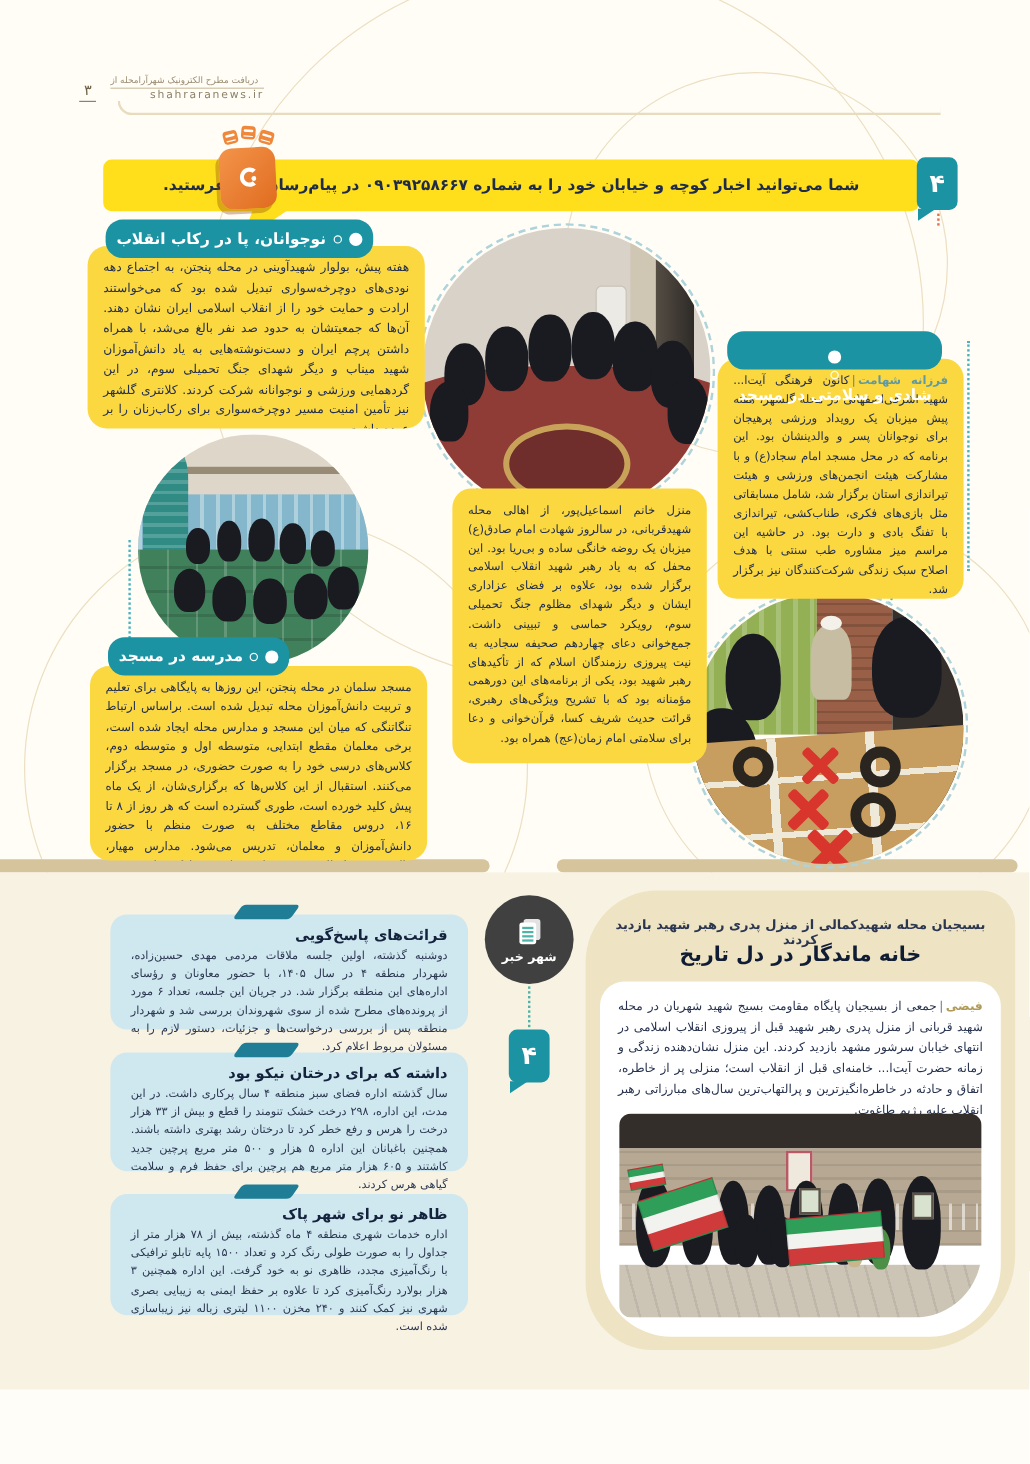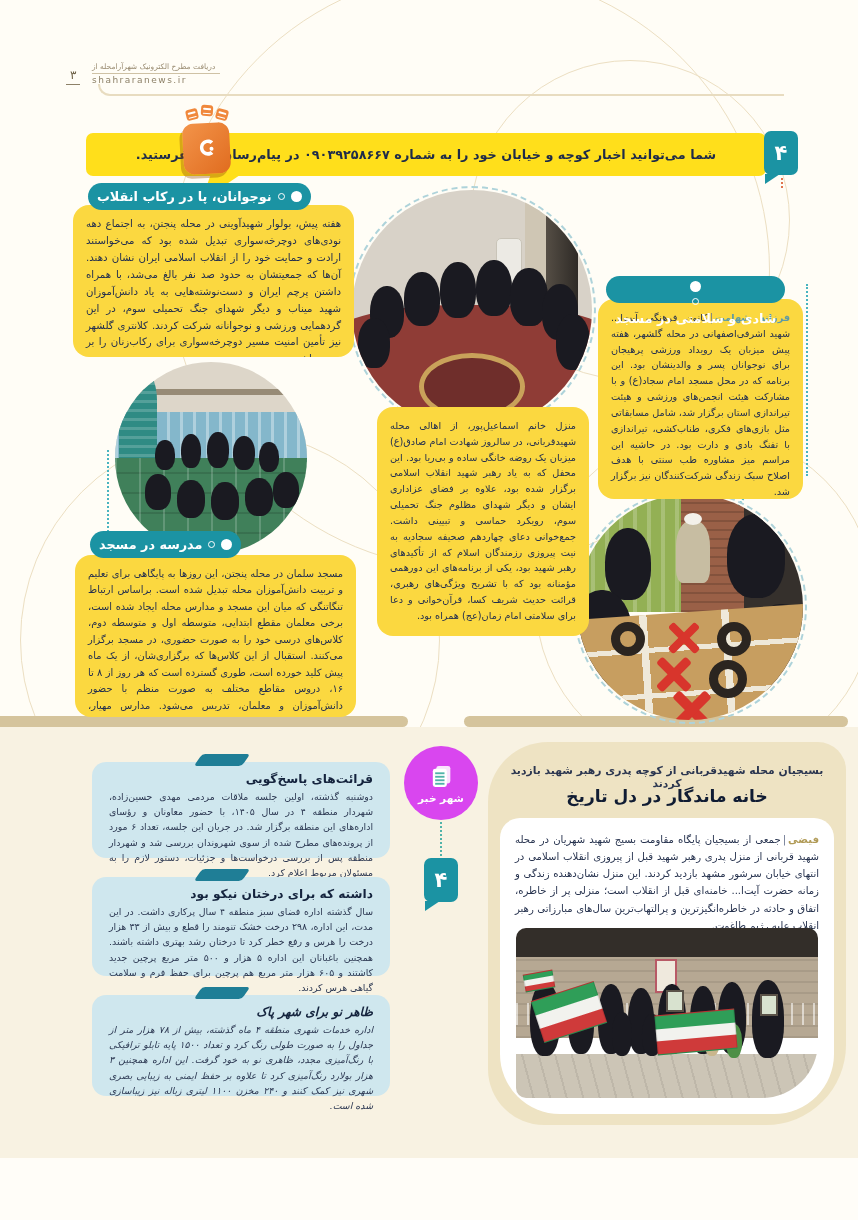--- a/index.html
+++ b/index.html
@@ -6,21 +6,21 @@
   html,body { background:#ffffff; }
   body { font-family:"DejaVu Sans","Liberation Sans",sans-serif; }
   .page { position:relative; width:858px; height:1220px; margin:0 auto; background:#fffdf6; overflow:hidden; direction:rtl; }
 
   
   .ring { position:absolute; border:1.5px solid #ecdfc2; border-radius:50%; pointer-events:none; }
 
   
   .hdr-note { position:absolute; top:62px; left:92px; width:128px; text-align:left; direction:rtl; }
   .hdr-note .l1 { font-size:7.5px; color:#9a8c72; text-align:left; }
-  .hdr-note .l2 { font-size:9px; letter-spacing:1.5px; color:#8d8168; border-top:1px solid #cfc2a5; margin-top:2px; padding-top:1px; direction:ltr; text-align:left; }
+  .hdr-note .l2 { font-size:9px; letter-spacing:1.5px; color:#8d8168; border-top:1px solid #cfc2a5; margin-top:2px; padding-top:1px; direction:ltr; text-align:right; }
   .hdr-num { position:absolute; top:68px; left:66px; font-size:12px; color:#6d6florida6; color:#6d6046; border-bottom:1.5px solid #8d8168; padding:0 4px 2px; }
   .hdr-rule { position:absolute; top:84px; left:98px; right:74px; height:12px; border-bottom:2px solid #e8dcc0; border-left:2px solid #e8dcc0; border-bottom-left-radius:16px; }
 
   
   .banner { position:absolute; top:133px; left:86px; right:92px; height:43px; background:#ffdf1b; border-radius:7px; display:flex; align-items:center; justify-content:center; }
   .banner-text { font-size:12.8px; font-weight:bold; color:#1e2b49; }
   .banner-tail { position:absolute; top:175px; left:198px; width:42px; height:26px; background:#ffdf1b; clip-path:polygon(8% 100%, 30% 0, 100% 0); }
 
   
   .eitaa { position:absolute; top:123px; left:183px; width:47px; height:51px; background:linear-gradient(135deg,#f3944a,#e06c1f); border-radius:11px; transform:rotate(-3deg); box-shadow:-3px 4px 0 rgba(140,70,10,.35); display:flex; align-items:center; justify-content:center; }
@@ -36,28 +36,28 @@
   .badge4 .num { color:#fff; font-size:21px; font-weight:bold; }
   .badge4 .tail { position:absolute; left:1px; bottom:-9px; width:0; height:0; border-style:solid; border-width:10px 15px 0 0; border-color:#1b93a3 transparent transparent transparent; }
   .badge-top { top:131px; left:764px; }
   .badge-bottom { top:858px; left:424px; }
 
   
   .chan { position:absolute; border-radius:50%; display:flex; flex-direction:column; align-items:center; justify-content:center; gap:1px; }
   .chan .lbl { color:#fff; font-size:10.5px; font-weight:bold; }
   .chan svg { display:block; }
   .chan-top { top:184px; left:742px; width:72px; height:72px; background:#3aacb4; }
-  .chan-bottom { top:746px; left:404px; width:74px; height:74px; background:#d946ef; }
+  .chan-bottom { top:746px; left:404px; width:74px; height:74px; background:#404040; }
 
   .dotline { position:absolute; border-left:2px dotted #49b4c0; }
   .dotline-orange { position:absolute; border-left:2px dotted #e0734d; }
   .dot-end { position:absolute; width:7px; height:7px; border-radius:50%; background:#2a9db0; }
 
   
-  .pill { position:absolute; height:27px; background:#1b93a3; border-radius:14px; display:flex; align-items:center; gap:6px; padding:5px 9px; z-index:4; }
+  .pill { position:absolute; height:27px; background:#1b93a3; border-radius:14px; display:flex; align-items:center; gap:6px; padding:16px 9px; z-index:4; }
   .pill .pdot { width:11px; height:11px; background:#fff; border-radius:50%; flex:0 0 auto; }
   .pill .pring { width:7px; height:7px; border:1.8px solid #fff; border-radius:50%; flex:0 0 auto; }
   .pill .ptxt { color:#fff; font-size:12.8px; font-weight:bold; white-space:nowrap; }
 
   
   .bubble { position:absolute; background:#fbd840; border-radius:16px; padding:11px 13px 9px; z-index:3; overflow:hidden; }
   .bubble p { font-size:10.2px; line-height:1.66; color:#232f4e; text-align:justify; }
   .byline-teal { color:#5d9aa6; font-weight:bold; }
   .byline-gold { color:#b09a56; font-weight:bold; }
   .bysep { color:#6b7690; padding:0 2px; }
@@ -115,21 +115,21 @@
   .div-l { position:absolute; top:716px; left:0; width:408px; height:11px; background:#d5c49c; border-radius:0 6px 6px 0; }
   .div-r { position:absolute; top:716px; left:464px; width:384px; height:11px; background:#d5c49c; border-radius:6px; }
   .bottom-bg { position:absolute; top:727px; left:0; width:858px; height:431px; background:#f8f2e2; }
 
   .nbox { position:absolute; left:92px; width:298px; background:#cfe7ee; border-radius:14px; z-index:3; }
   .nbox .btab { position:absolute; top:-8px; left:106px; width:48px; height:12px; background:#1f7e96; border-radius:3px; transform:skewX(-35deg); }
   .nbox h3 { margin:10px 17px 3px; font-size:12.2px; color:#14233d; }
   .nbox p { margin:0 17px 9px; font-size:9.4px; line-height:1.62; text-align:justify; color:#2c3852; }
   .nbox1 { top:762px; height:96px; }
   .nbox2 { top:877px; height:99px; }
-  .nbox3 { top:995px; height:101px;font-style:italic; }
+  .nbox3 { top:995px; height:101px; }
 
   
   .blob { position:absolute; top:742px; left:488px; width:358px; height:383px; background:#eee3c3; border-radius:60px 28px 80px 56px; z-index:2; }
   .f-kicker { position:absolute; top:764px; left:500px; width:334px; text-align:center; font-size:10.8px; font-weight:bold; color:#2b3document650; color:#2b3650; z-index:3; }
   .f-title { position:absolute; top:786px; left:500px; width:334px; text-align:center; font-size:17px; font-weight:bold; color:#101c33; z-index:3; }
   .f-card { position:absolute; top:818px; left:500px; width:334px; height:296px; background:#fff; border-radius:20px 20px 60px 60px; z-index:3; overflow:hidden; }
   .f-card p { margin:13px 15px 0; font-size:10.1px; line-height:1.7; text-align:justify; color:#26324e; }
 
   
   .photo4 { position:absolute; top:928px; left:516px; width:302px; height:170px; border-radius:10px 10px 56px 10px; overflow:hidden; z-index:4; }
@@ -322,21 +322,21 @@
     <h3>داشته که برای درختان نیکو بود</h3>
     <p>سال گذشته اداره فضای سبز منطقه ۴ سال پرکاری داشت. در این مدت، این اداره، ۲۹۸ درخت خشک تنومند را قطع و بیش از ۳۳ هزار درخت را هرس و رفع خطر کرد تا درختان رشد بهتری داشته باشند. همچنین باغبانان این اداره ۵ هزار و ۵۰۰ متر مربع پرچین جدید کاشتند و ۶۰۵ هزار متر مربع هم پرچین برای حفظ فرم و سلامت گیاهی هرس کردند.</p>
   </div>
   <div class="nbox nbox3">
     <span class="btab"></span>
     <h3>ظاهر نو برای شهر پاک</h3>
     <p>اداره خدمات شهری منطقه ۴ ماه گذشته، بیش از ۷۸ هزار متر از جداول را به صورت طولی رنگ کرد و تعداد ۱۵۰۰ پایه تابلو ترافیکی با رنگ‌آمیزی مجدد، ظاهری نو به خود گرفت. این اداره همچنین ۳ هزار بولارد رنگ‌آمیزی کرد تا علاوه بر حفظ ایمنی به زیبایی بصری شهری نیز کمک کنند و ۲۴۰ مخزن ۱۱۰۰ لیتری زباله نیز زیباسازی شده است.</p>
   </div>
 
   <div class="blob"></div>
-  <div class="f-kicker">بسیجیان محله شهیدقربانی از کوچه پدری رهبر شهید بازدید کردند</div>
+  <div class="f-kicker">بسیجیان محله شهیدکمالی از منزل پدری رهبر شهید بازدید کردند</div>
   <div class="f-title">خانه ماندگار در دل تاریخ</div>
   <div class="f-card">
     <p><span class="byline-gold">فیضی</span><span class="bysep">|</span><span>جمعی از بسیجیان پایگاه مقاومت بسیج شهید شهریان در محله شهید قربانی از منزل پدری رهبر شهید قبل از پیروزی انقلاب اسلامی در انتهای خیابان سرشور مشهد بازدید کردند. این منزل نشان‌دهنده زندگی و زمانه حضرت آیت‌ا... خامنه‌ای قبل از انقلاب است؛ منزلی پر از خاطره، اتفاق و حادثه در خاطره‌انگیزترین و پرالتهاب‌ترین سال‌های مبارزاتی رهبر انقلاب علیه رژیم طاغوت.</span></p>
   </div>
 
   <div class="photo4">
     <div class="p4-dark"></div>
     <div class="p4-build"></div>
     <div class="p4-rail"></div>
     <div class="p4-poster"></div>

